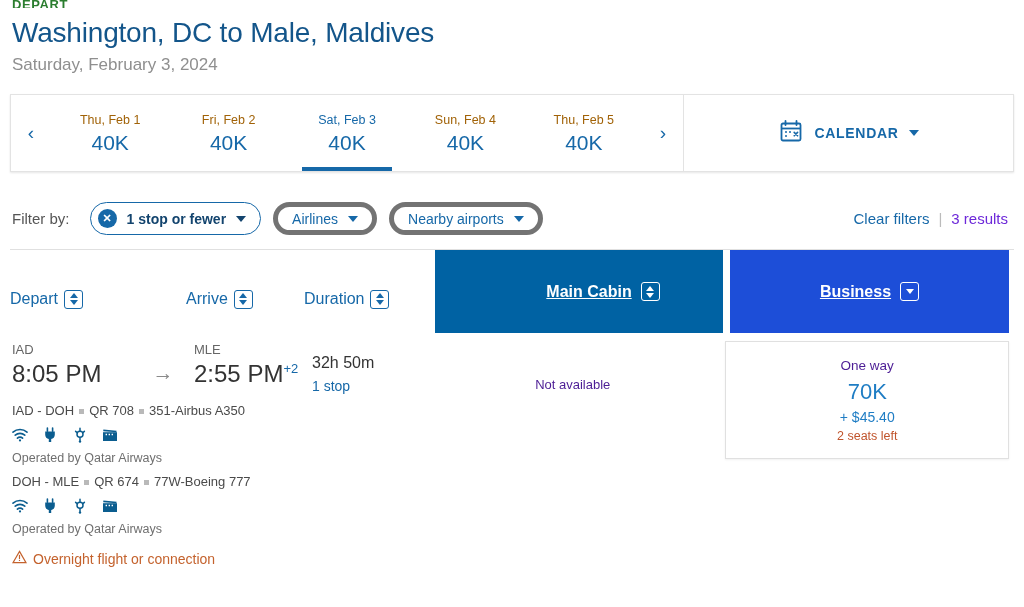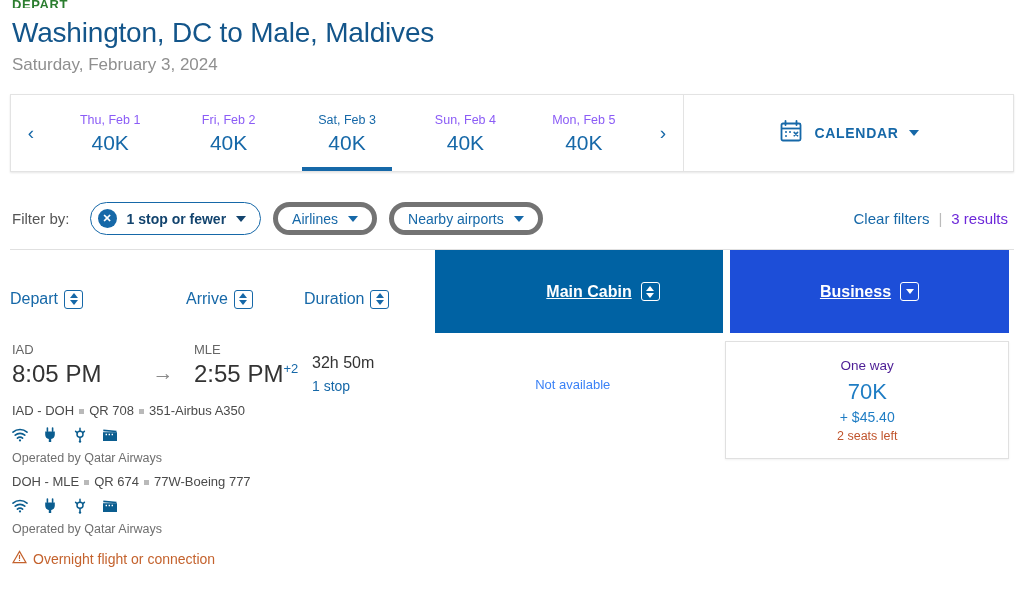--- a/index.html
+++ b/index.html
@@ -83,21 +83,21 @@
     display: flex;
     flex-direction: column;
     align-items: center;
     justify-content: center;
     position: relative;
     cursor: pointer;
     padding-top: 2px;
   }
   .date-item .d-label {
     font-size: 12.5px;
-    color: #8b5cf6;
+    color: #a16207;
     line-height: 16px;
   }
   .date-item .d-price {
     font-size: 21px;
     color: #1668a8;
     line-height: 28px;
     margin-top: 1px;
   }
   .date-item.selected .d-label { color: #1668a8; }
   .date-item.selected .d-price { color: #1668a8; }
@@ -418,21 +418,21 @@
   .fare-main {
     width: 298px;
     display: flex;
     align-items: flex-start;
     justify-content: center;
     padding-top: 36px;
     box-sizing: border-box;
   }
   .not-available {
     font-size: 13px;
-    color: #3b82f6;
+    color: #4c1d95;
   }
   .fare-biz {
     width: 296px;
     display: flex;
     justify-content: center;
     padding-top: 0px;
     box-sizing: border-box;
   }
   .fare-card {
     width: 284px;
@@ -494,21 +494,21 @@
       </div>
       <div class="date-item selected">
         <span class="d-label">Sat, Feb 3</span>
         <span class="d-price">40K</span>
       </div>
       <div class="date-item">
         <span class="d-label">Sun, Feb 4</span>
         <span class="d-price">40K</span>
       </div>
       <div class="date-item">
-        <span class="d-label">Mon, Feb 5</span>
+        <span class="d-label">Thu, Feb 5</span>
         <span class="d-price">40K</span>
       </div>
     </div>
     <div class="date-arrow">›</div>
   </div>
   <div class="calendar-cell">
     <span>
       <svg width="26" height="26" viewBox="0 0 26 26" fill="none" xmlns="http://www.w3.org/2000/svg">
         <rect x="3.5" y="5.5" width="19" height="17" rx="1.5" stroke="#1668a8" stroke-width="1.8"></rect>
         <path d="M3.5 10.5h19" stroke="#1668a8" stroke-width="1.8"></path>

